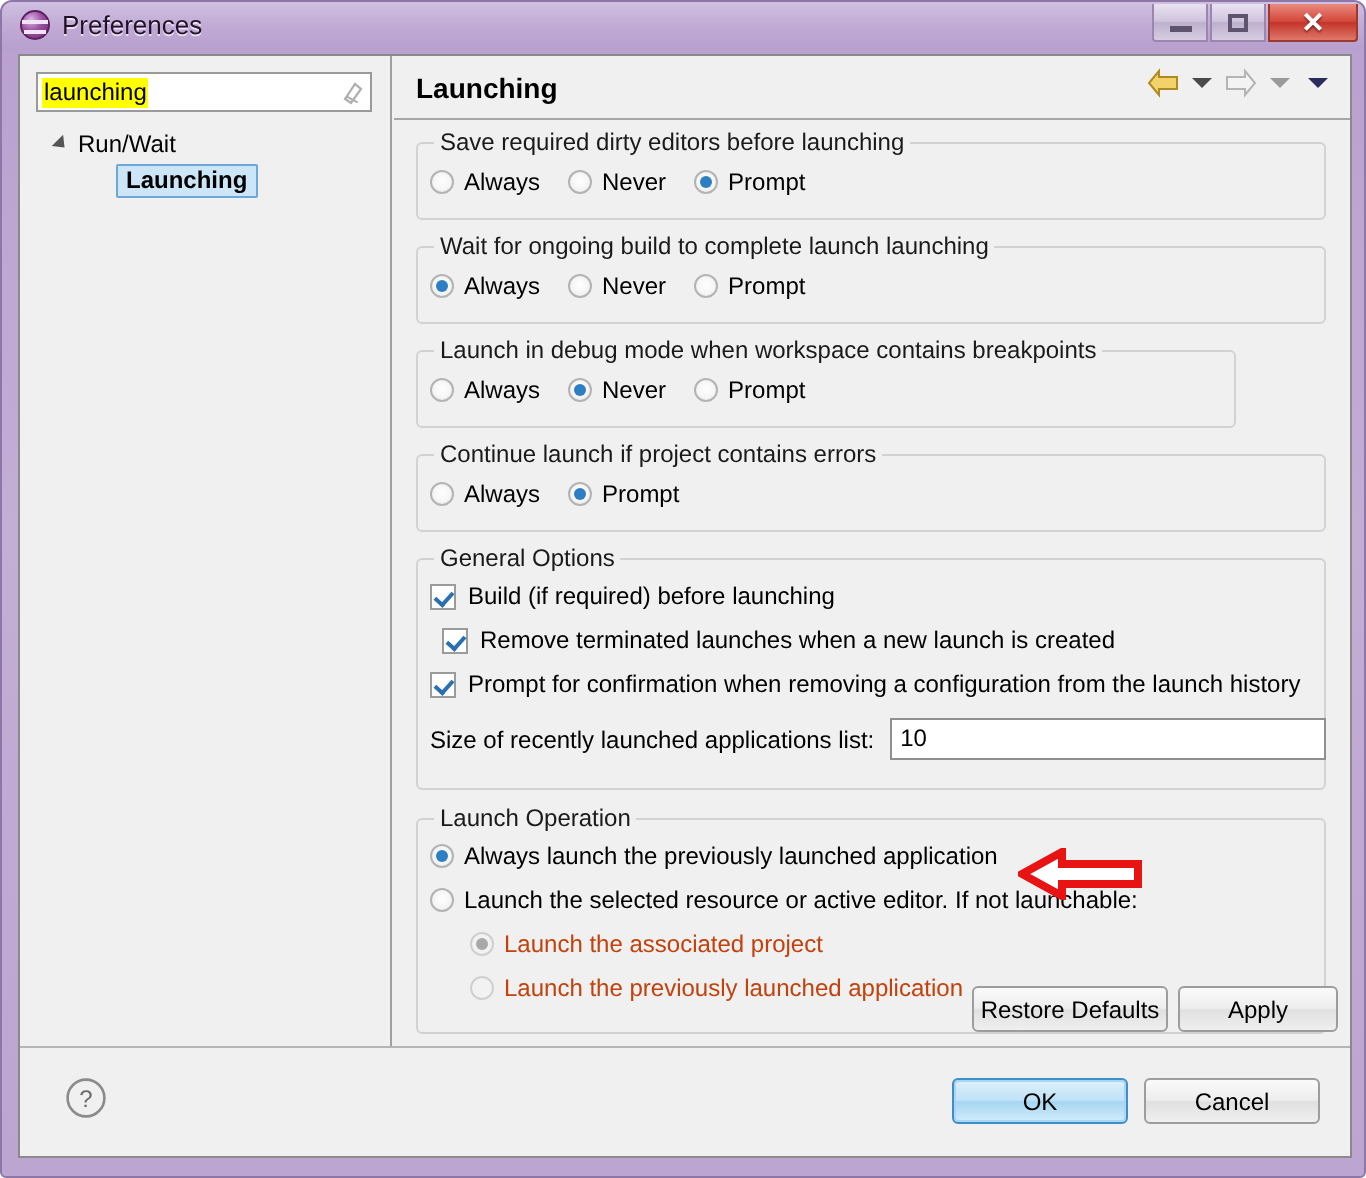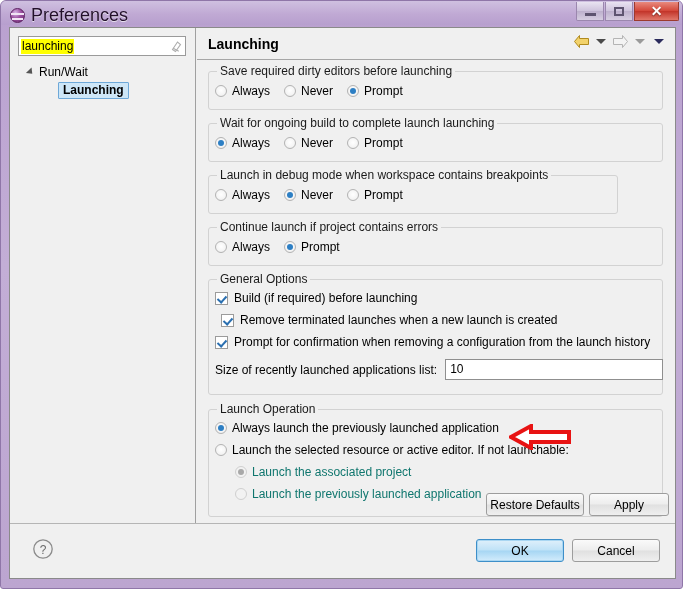--- a/index.html
+++ b/index.html
@@ -65,21 +65,21 @@
     background: #f1e4f5;
   }
   .eclipse-icon::after {
     content: "";
     position: absolute;
     left: 1px; right: 1px; top: 9px;
     height: 2px;
     background: #f1e4f5;
   }
   #title-text {
-    font-size: 18px;
+    font-size: 13px;
     color: #23102b;
     font-family: "Liberation Sans", sans-serif;
     text-shadow: 0 1px 0 rgba(255,255,255,0.65);
     white-space: nowrap;
   }
 
   
   #win-buttons {
     position: absolute;
     right: 5px; top: 1px;
@@ -296,21 +296,21 @@
     left: 2px; top: 2px;
     width: 6px; height: 6px;
     border-radius: 50%;
     background: #2d7fc4;
   }
   .radio.disabled {
     border-color: #cfcfcf;
     background: #f2f2f2;
   }
   .radio.disabled.checked::after { background: #a8a8a8; }
-  .radio-label-dim { color: #0f766e; }
+  .radio-label-dim { color: #c2410c; }
 
   
   .check-row {
     position: absolute;
     display: flex;
     align-items: center;
     font-size: 12px;
     color: #000;
     white-space: nowrap;
   }

